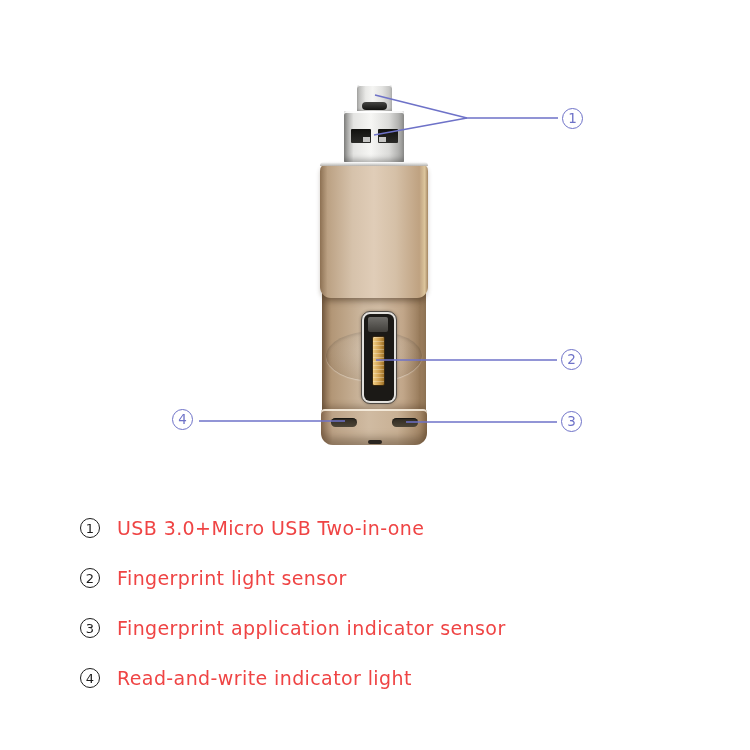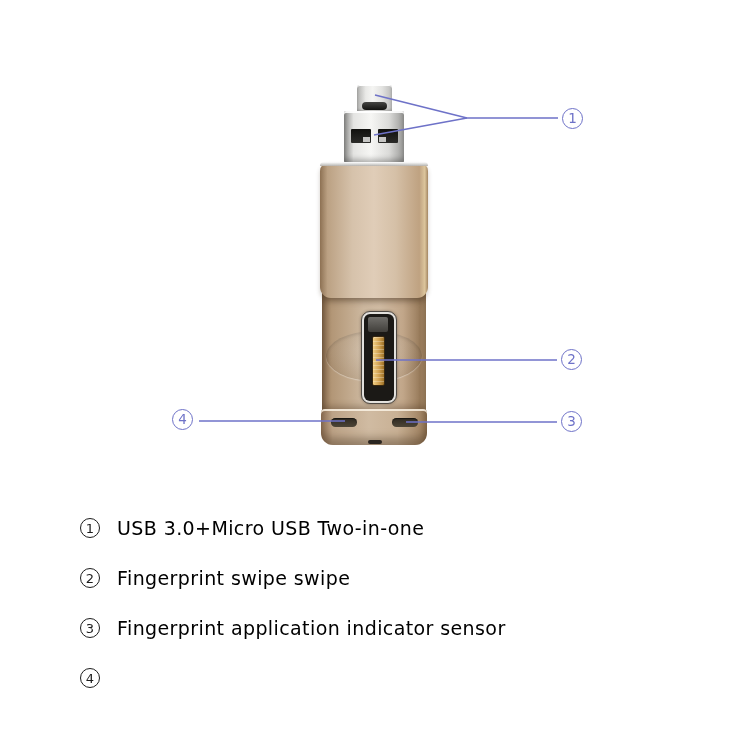--- a/index.html
+++ b/index.html
@@ -68,21 +68,21 @@
   .c2{left:561px;top:349px;}
   .c3{left:561px;top:411px;}
   .c4{left:172px;top:409px;}
 
   
   .legend{left:80px;top:516px;}
   .legend-row{display:flex;align-items:center;height:24px;margin-bottom:26px;}
   .lnum{flex:0 0 auto;width:18px;height:18px;border:1.7px solid #1d1d1d;border-radius:50%;
     display:flex;align-items:center;justify-content:center;font-size:13px;line-height:1;color:#1d1d1d;
     margin-right:17px;}
-  .ltext{font-size:19px;color:#000000;letter-spacing:.4px;white-space:nowrap;}
+  .ltext{font-size:19px;color:#ef4444;letter-spacing:.4px;white-space:nowrap;}
 </style>
 </head>
 <body>
 
 <div class="stage">
 
   <div class="abs micro-usb">
     <div class="abs micro-slot"></div>
   </div>
 
@@ -128,24 +128,25 @@
   <div class="abs callout blue c3">3</div>
   <div class="abs callout blue c4">4</div>
 
   <div class="abs legend">
     <div class="legend-row">
       <span class="lnum">1</span>
       <span class="ltext">USB 3.0+Micro USB Two-in-one</span>
     </div>
     <div class="legend-row">
       <span class="lnum">2</span>
-      <span class="ltext">Fingerprint swipe swipe</span>
+      <span class="ltext">Fingerprint light sensor</span>
     </div>
     <div class="legend-row">
       <span class="lnum">3</span>
       <span class="ltext">Fingerprint application indicator sensor</span>
     </div>
     <div class="legend-row">
       <span class="lnum">4</span>
+      <span class="ltext">Read-and-write indicator light</span>
     </div>
   </div>
 
 </div>
 
 </body></html>

